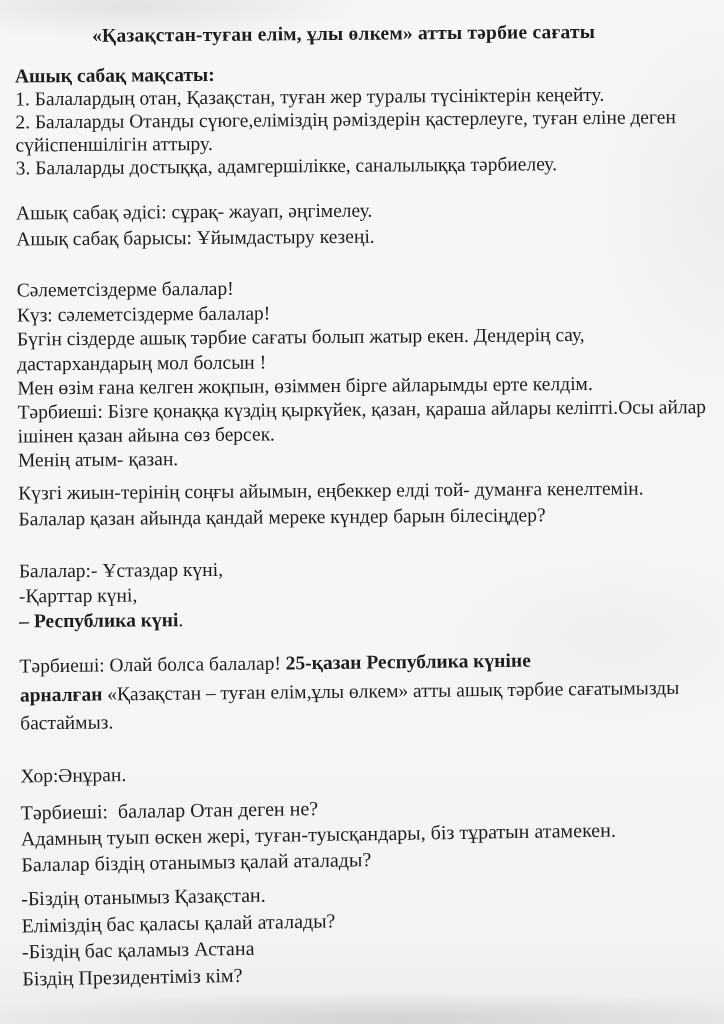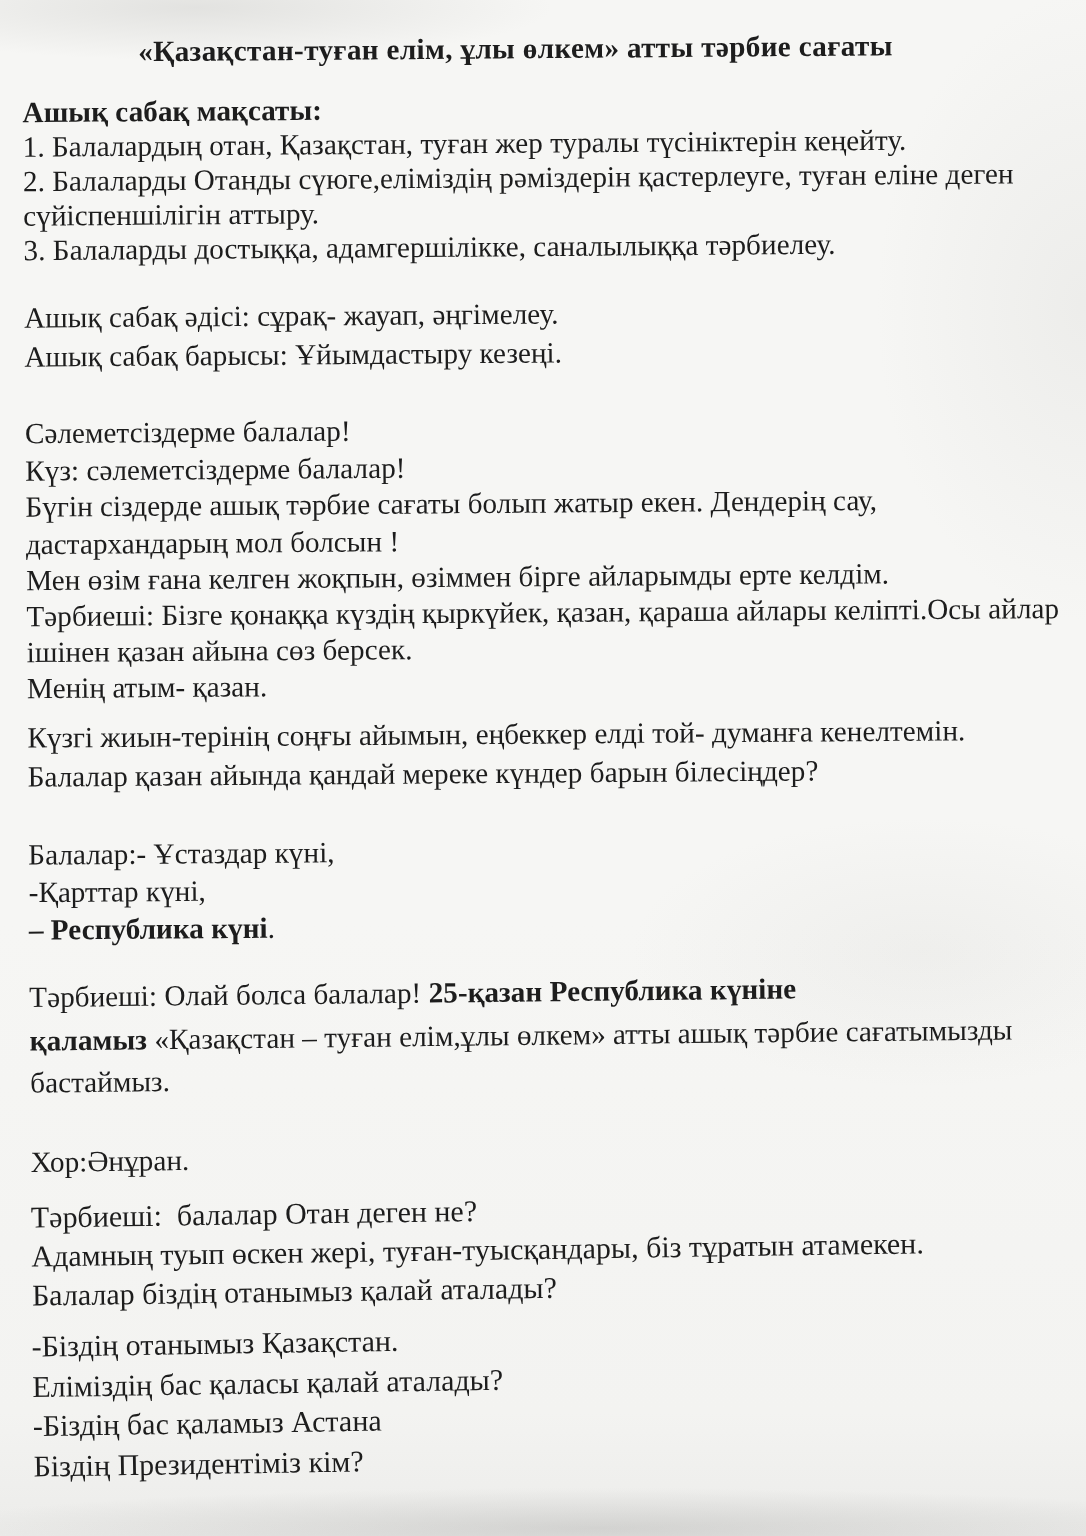--- a/index.html
+++ b/index.html
@@ -108,21 +108,21 @@
     </div>
 
     <div class="block" id="holidays-block">
       <div class="ln">Балалар:- Ұстаздар күні,</div>
       <div class="ln">-Қарттар күні,</div>
       <div class="ln"><span class="bold">– Республика күні</span><span>.</span></div>
     </div>
 
     <div class="block" id="announce-block">
       <div class="ln"><span>Тәрбиеші: Олай болса балалар! </span><span class="bold">25-қазан Республика күніне</span></div>
-      <div class="ln"><span class="bold">қаламыз</span><span> «Қазақстан – туған елім,ұлы өлкем» атты ашық тәрбие сағатымызды</span></div>
+      <div class="ln"><span class="bold">арналған</span><span> «Қазақстан – туған елім,ұлы өлкем» атты ашық тәрбие сағатымызды</span></div>
       <div class="ln">бастаймыз.</div>
     </div>
 
     <div class="block" id="anthem-block">
       <div class="ln">Хор:Әнұран.</div>
     </div>
 
     <div class="block" id="qa1-block">
       <div class="ln">Тәрбиеші:  балалар Отан деген не?</div>
       <div class="ln">Адамның туып өскен жері, туған-туысқандары, біз тұратын атамекен.</div>

